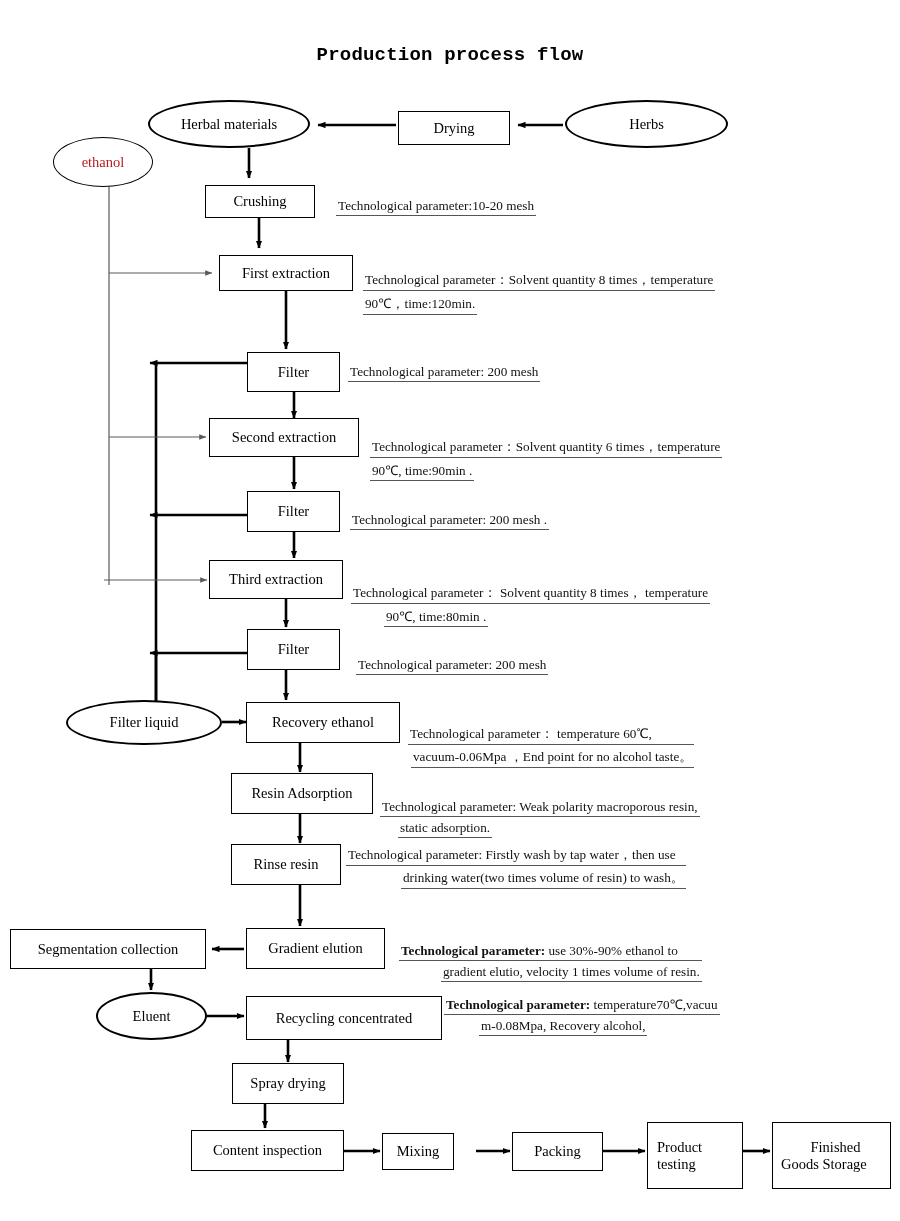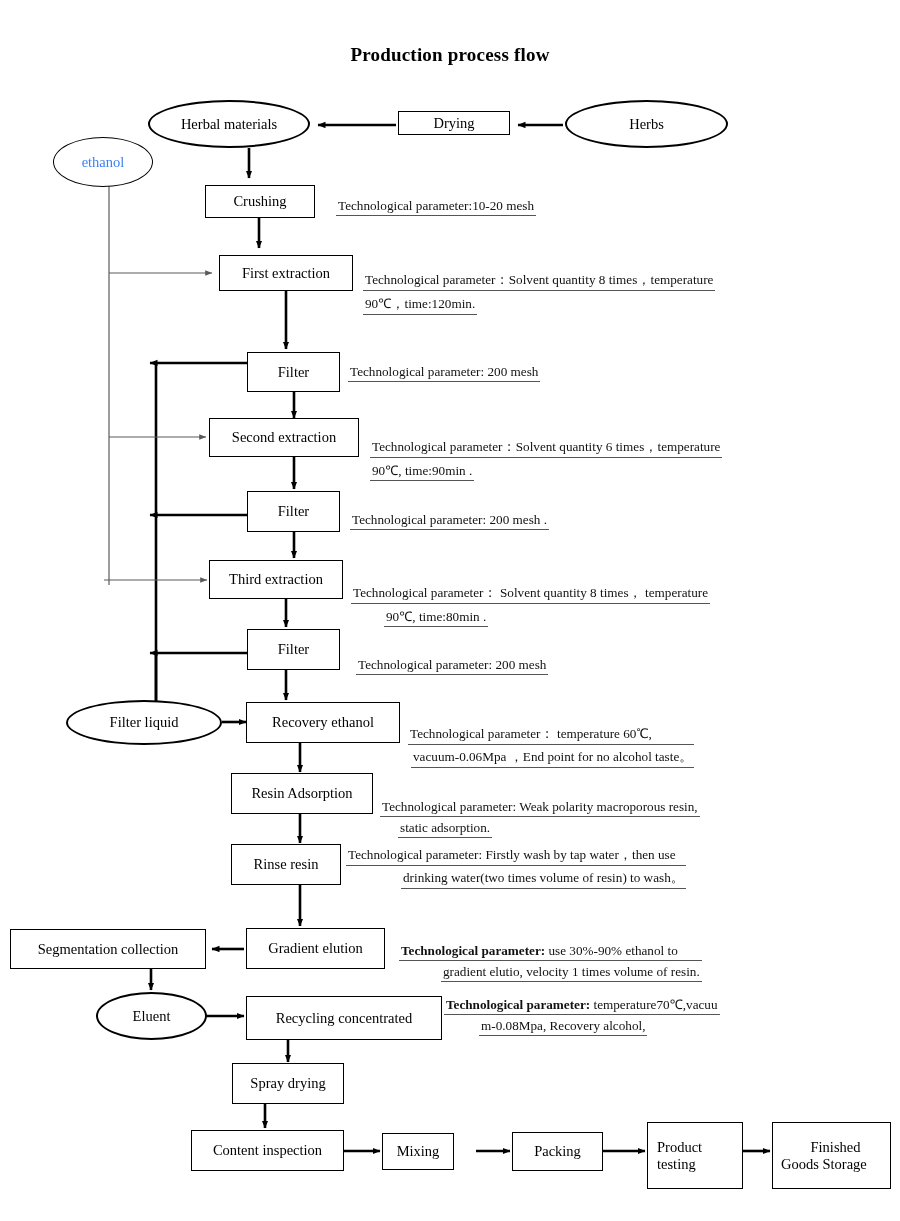--- a/index.html
+++ b/index.html
@@ -3,35 +3,35 @@
 <meta charset="utf-8">
 <style>
   html,body{margin:0;padding:0;background:#ffffff;}
   body{width:900px;height:1221px;position:relative;overflow:hidden;
        font-family:"Liberation Serif", serif; color:#000;}
 
   #canvas{position:absolute;left:0;top:0;width:900px;height:1221px;}
 
   .title{
     position:absolute;left:0;top:44px;width:900px;text-align:center;
-    font-family:Liberation Serif, serif;font-weight:bold;font-size:19px;
+    font-family:Liberation Mono, monospace;font-weight:bold;font-size:19px;
     letter-spacing:.2px;
   }
 
   
   .node{
     position:absolute;box-sizing:border-box;
     display:flex;align-items:center;justify-content:center;
     background:#fff;color:#000;text-align:center;
     font-family:"Liberation Serif", serif;font-size:14.5px;line-height:1.15;
     border:1.6px solid #000;
     z-index:3;
   }
   .node.ellipse{border-radius:50%;border-width:2px;}
-  .node.thin{border-width:1px;color:#3b82f6;}
+  .node.thin{border-width:1px;color:#b91c1c;}
   .node.stack{flex-direction:column;}
   .node .ln{display:block;width:100%;}
 
   
   .ann{
     position:absolute;z-index:2;
     font-family:"Liberation Serif", serif;font-size:13.2px;color:#111;
     white-space:nowrap;
   }
   .ann .row{
@@ -121,21 +121,21 @@
       <line x1="109" y1="273" x2="212" y2="273" marker-end="url(#aht)"></line>
       <line x1="109" y1="437" x2="206" y2="437" marker-end="url(#aht)"></line>
       <line x1="104" y1="580" x2="207" y2="580" marker-end="url(#aht)"></line>
     </g>
   </svg>
 
   <div class="node ellipse" style="left:148px;top:100px;width:162px;height:48px;">
     <span class="ln">Herbal materials</span>
   </div>
 
-  <div class="node" style="left:398px;top:111px;width:112px;height:24px;">
+  <div class="node" style="left:398px;top:111px;width:112px;height:34px;">
     <span class="ln">Drying</span>
   </div>
 
   <div class="node ellipse" style="left:565px;top:100px;width:163px;height:48px;">
     <span class="ln">Herbs</span>
   </div>
 
   <div class="node ellipse thin" style="left:53px;top:137px;width:100px;height:50px;">
     <span class="ln">ethanol</span>
   </div>

